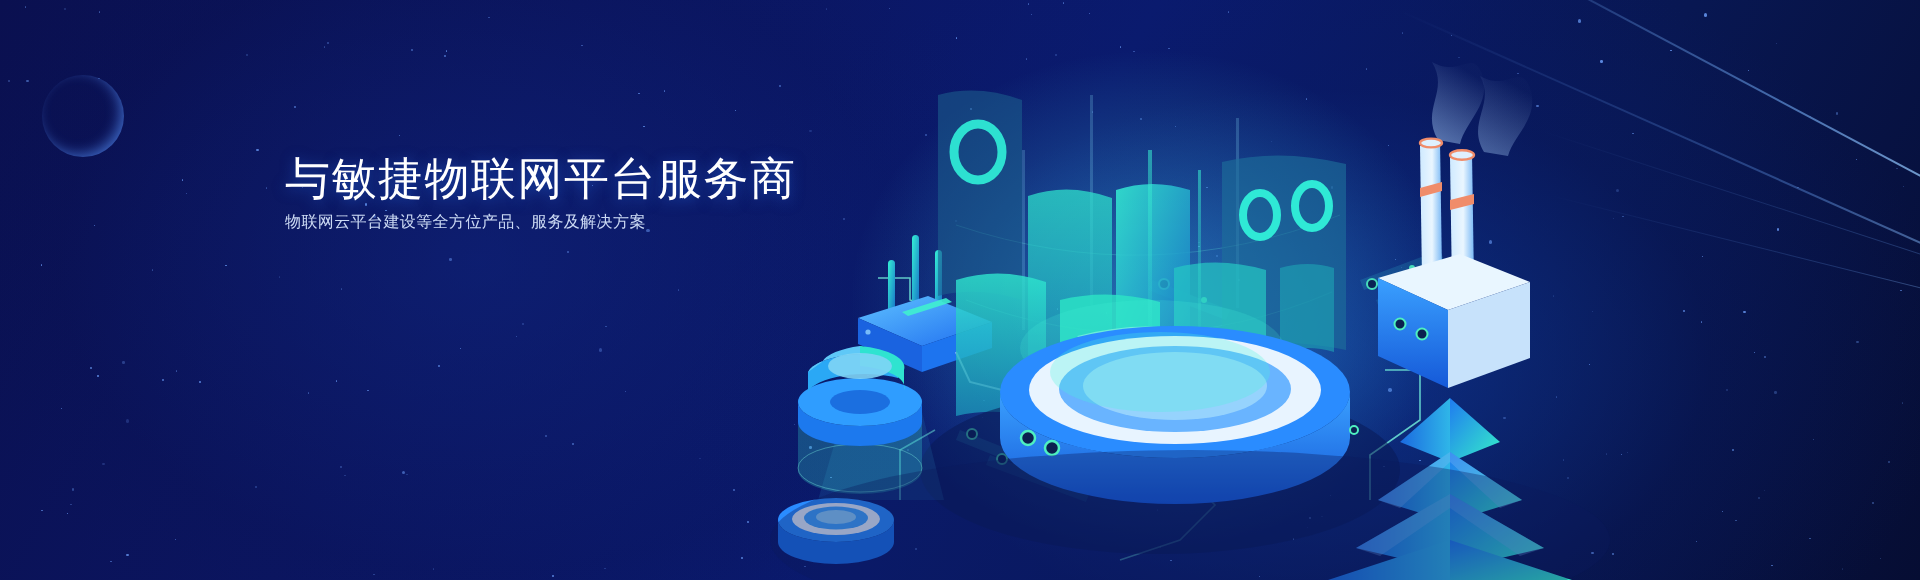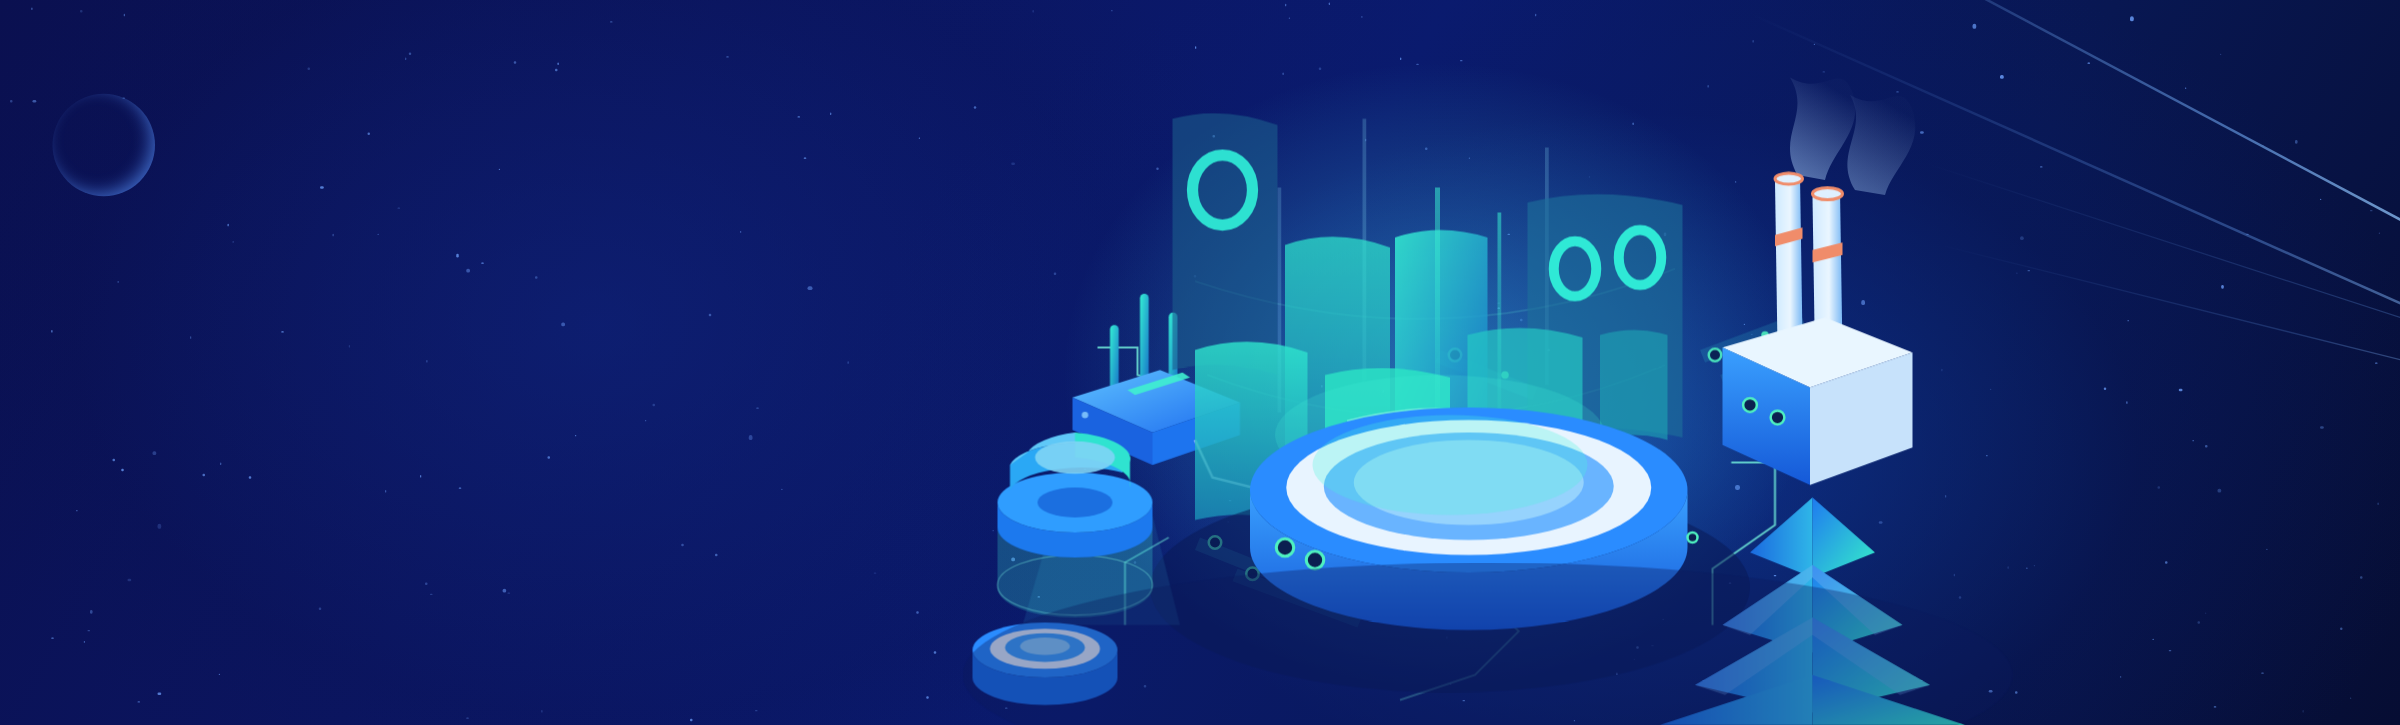--- a/index.html
+++ b/index.html
@@ -296,20 +296,22 @@
     </div>
 
   <div class="moon"></div>
 
   <div class="streak s1"></div>
   <div class="streak s2"></div>
   <div class="streak s3"></div>
   <div class="streak s4"></div>
 
   <div class="text-block">
+    <div class="headline">与敏捷物联网平台服务商</div>
+    <div class="subtitle" style="margin-top:0">物联网云平台建设等全方位产品、服务及解决方案</div>
   </div>
 
   <div class="illustration">
   <svg width="1160" height="580" viewBox="0 0 1160 580" xmlns="http://www.w3.org/2000/svg">
     <defs>
       <linearGradient id="gTeal" x1="0" y1="0" x2="0" y2="1">
         <stop offset="0%" stop-color="#2fe8cf"></stop>
         <stop offset="100%" stop-color="#1b8fb8"></stop>
       </linearGradient>
       <linearGradient id="gTeal2" x1="0" y1="0" x2="1" y2="1">

